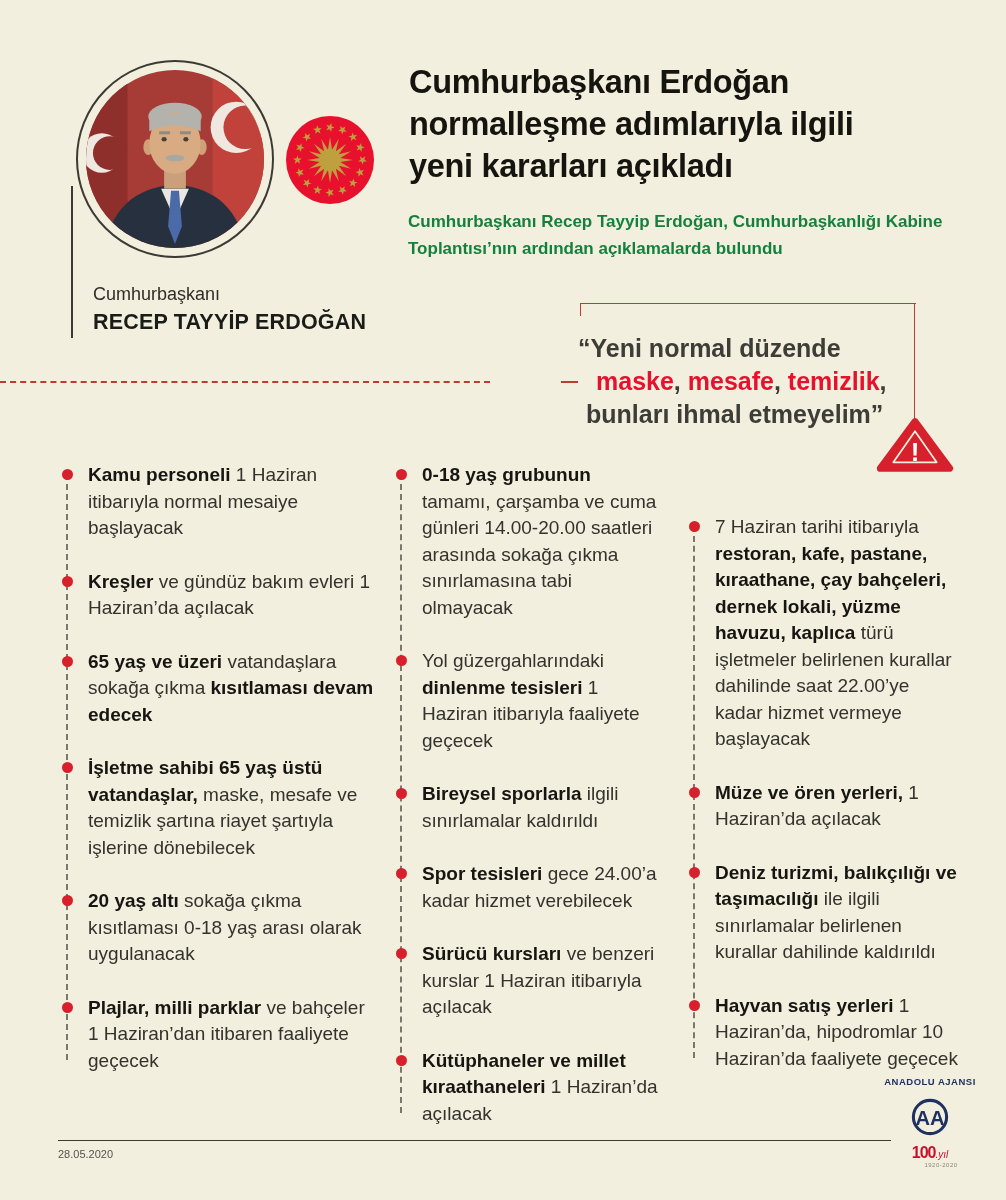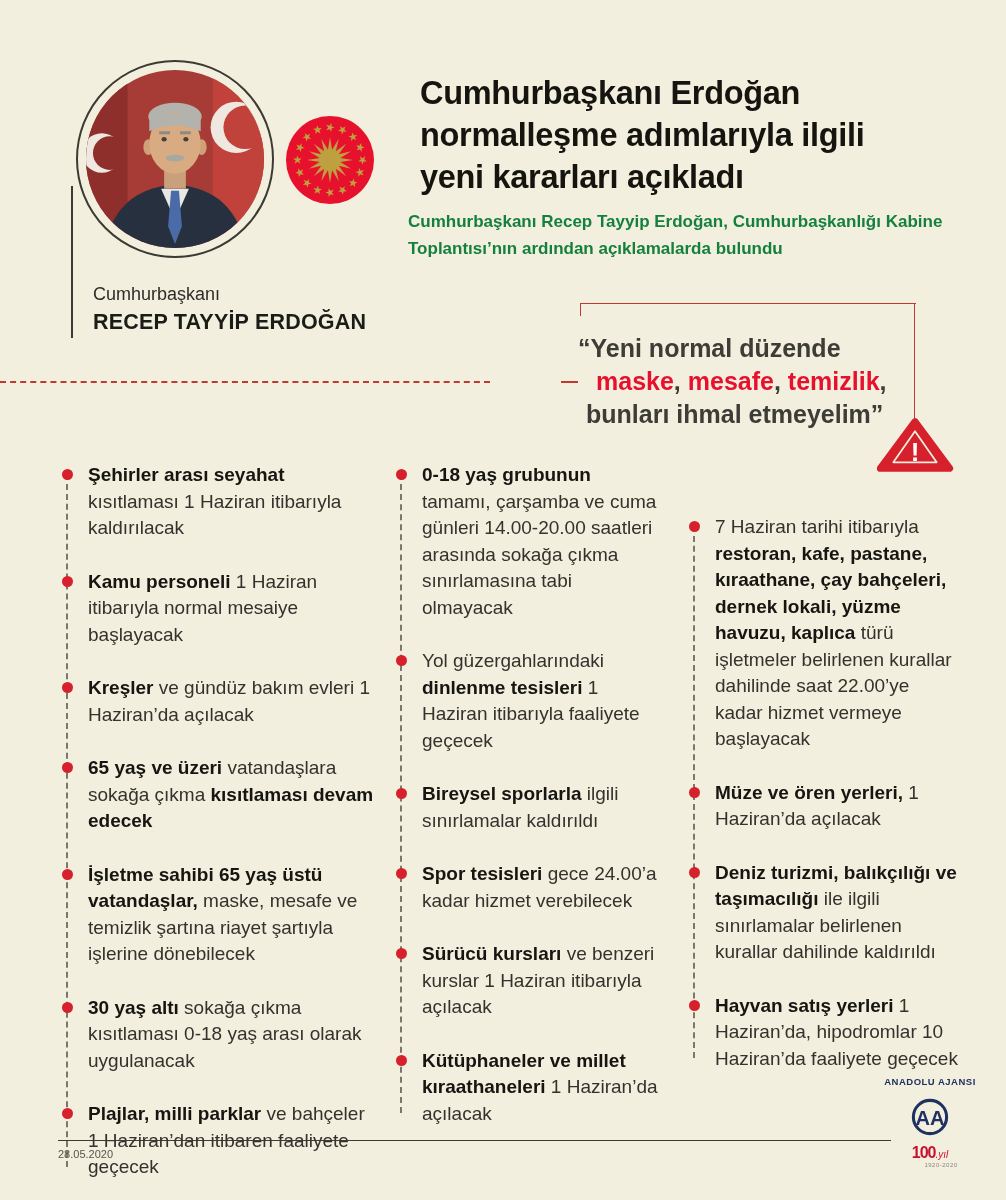--- a/index.html
+++ b/index.html
@@ -124,21 +124,21 @@
         <polygon points="55.20,13.00 51.70,14.23 51.61,17.95 49.35,15.00 45.79,16.06 47.90,13.00 45.79,9.94 49.35,11.00 51.61,8.05 51.70,11.77" fill="#bfa03e"></polygon>
         <polygon points="68.96,17.81 65.26,17.61 63.75,21.00 62.80,17.41 59.10,17.03 62.22,15.01 61.44,11.38 64.32,13.72 67.54,11.86 66.20,15.33" fill="#bfa03e"></polygon>
         <polygon points="79.84,27.51 76.49,25.91 73.80,28.47 74.29,24.79 71.03,23.02 74.68,22.35 75.35,18.70 77.12,21.97 80.80,21.48 78.24,24.17" fill="#bfa03e"></polygon>
         <polygon points="86.17,40.64 83.69,37.88 80.23,39.22 82.09,36.01 79.75,33.12 83.38,33.90 85.40,30.78 85.78,34.48 89.37,35.43 85.97,36.94" fill="#bfa03e"></polygon>
       </svg>
   </div>
 
   <div class="role-label">Cumhurbaşkanı</div>
   <div class="name-label">RECEP TAYYİP ERDOĞAN</div>
 
-  <h1 class="main-title" style="margin:12px">Cumhurbaşkanı Erdoğan
+  <h1 class="main-title" style="margin:1px">Cumhurbaşkanı Erdoğan
 normalleşme adımlarıyla ilgili
 yeni kararları açıkladı</h1>
   <p class="subtitle" style="margin:0">Cumhurbaşkanı Recep Tayyip Erdoğan, Cumhurbaşkanlığı Kabine Toplantısı’nın ardından açıklamalarda bulundu</p>
 
   <div class="dash-line"></div>
   <div class="dash-stub"></div>
   <div class="qbox-top"></div>
   <div class="qbox-right"></div>
   <div class="quote" id="quote-text">
       <div class="line-0"><span>“Yeni normal düzende</span></div>
@@ -148,26 +148,25 @@
 
   <div class="warn">
     <svg width="78" height="58" viewBox="0 0 90 66">
       <polygon points="45,6 85,60 5,60" fill="#d6202c" stroke="#d6202c" stroke-width="8" stroke-linejoin="round"></polygon>
       <polygon points="45,17 70,53 20,53" fill="none" stroke="#f2efde" stroke-width="2" stroke-linejoin="round"></polygon>
       <text x="45" y="52" text-anchor="middle" font-size="30" font-weight="bold" fill="#ffffff" font-family="Liberation Sans, sans-serif">!</text>
     </svg>
   </div>
 
   <div class="col col-0" id="col-0">
-      <div class="item"><span class="bullet"></span><b>Şehirler arası seyahat</b><span> kısıtlaması 1 Haziran itibarıyla kaldırılacak</span></div>
       <div class="item"><span class="bullet"></span><b>Kamu personeli</b><span> 1 Haziran itibarıyla normal mesaiye başlayacak</span></div>
       <div class="item"><span class="bullet"></span><b>Kreşler</b><span> ve gündüz bakım evleri 1 Haziran’da açılacak</span></div>
       <div class="item"><span class="bullet"></span><b>65 yaş ve üzeri</b><span> vatandaşlara sokağa çıkma </span><b>kısıtlaması devam edecek</b></div>
       <div class="item"><span class="bullet"></span><b>İşletme sahibi 65 yaş üstü vatandaşlar,</b><span> maske, mesafe ve temizlik şartına riayet şartıyla işlerine dönebilecek</span></div>
-      <div class="item"><span class="bullet"></span><b>30 yaş altı</b><span> sokağa çıkma kısıtlaması 0-18 yaş arası olarak uygulanacak</span></div>
+      <div class="item"><span class="bullet"></span><b>20 yaş altı</b><span> sokağa çıkma kısıtlaması 0-18 yaş arası olarak uygulanacak</span></div>
       <div class="item"><span class="bullet"></span><b>Plajlar, milli parklar</b><span> ve bahçeler 1 Haziran’dan itibaren faaliyete geçecek</span></div>
     </div>
   <div class="col col-1" id="col-1">
       <div class="item"><span class="bullet"></span><b>0-18 yaş grubunun</b><span> tamamı, çarşamba ve cuma günleri 14.00-20.00 saatleri arasında sokağa çıkma sınırlamasına tabi olmayacak</span></div>
       <div class="item"><span class="bullet"></span><span>Yol güzergahlarındaki </span><b>dinlenme tesisleri</b><span> 1 Haziran itibarıyla faaliyete geçecek</span></div>
       <div class="item"><span class="bullet"></span><b>Bireysel sporlarla</b><span> ilgili sınırlamalar kaldırıldı</span></div>
       <div class="item"><span class="bullet"></span><b>Spor tesisleri</b><span> gece 24.00’a kadar hizmet verebilecek</span></div>
       <div class="item"><span class="bullet"></span><b>Sürücü kursları</b><span> ve benzeri kurslar 1 Haziran itibarıyla açılacak</span></div>
       <div class="item"><span class="bullet"></span><b>Kütüphaneler ve millet kıraathaneleri</b><span> 1 Haziran’da açılacak</span></div>
     </div>

